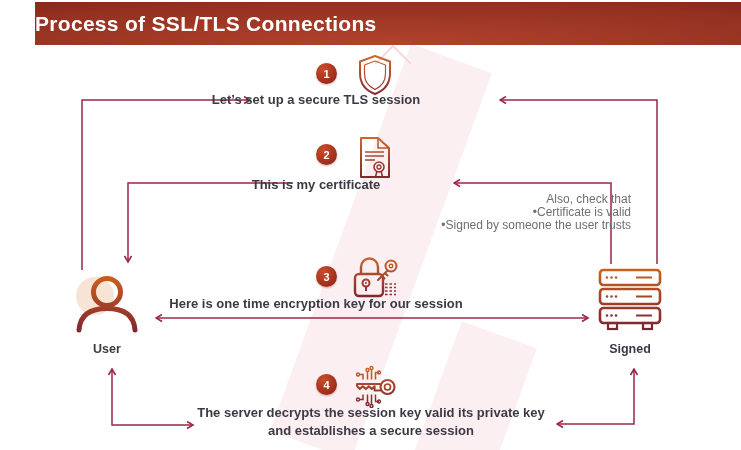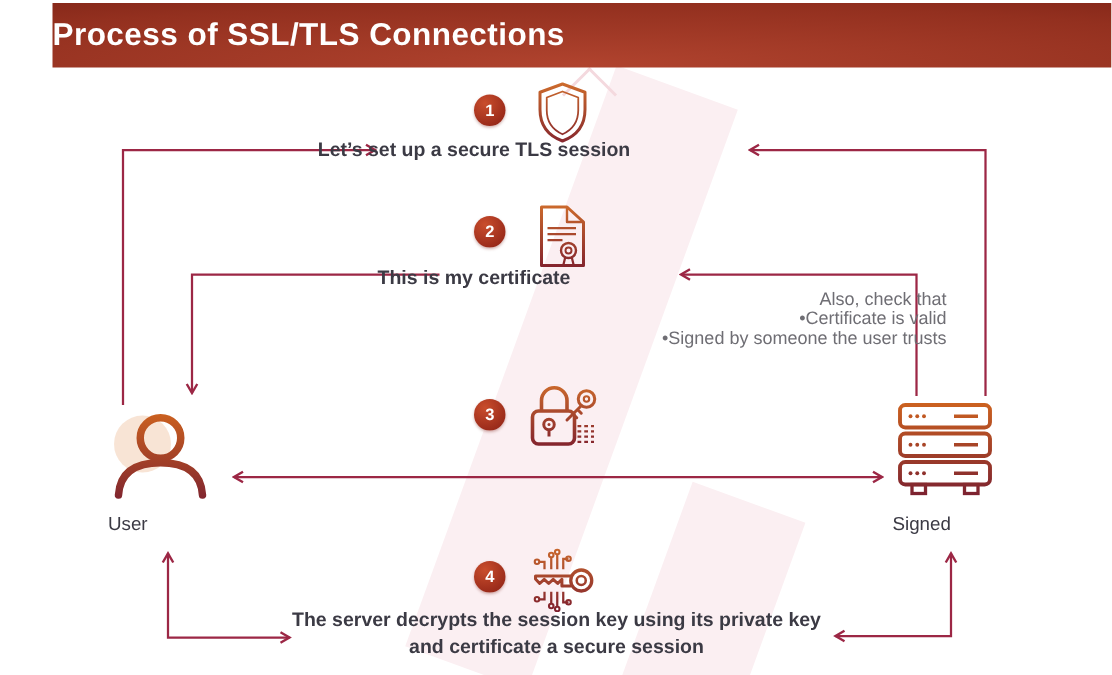--- a/index.html
+++ b/index.html
@@ -41,22 +41,22 @@
   .step-title{
     position:absolute;left:0;width:632px;text-align:center;z-index:2;
     font-weight:bold;font-size:13px;color:var(--text-strong,#3b3a44);
   }
   .step-title.wrap{left:190px;width:362px;line-height:17.5px;}
   .step-sub{
     position:absolute;left:0;width:631px;text-align:right;z-index:2;
     font-size:12px;color:var(--text-muted,#6f6e74);
   }
   .actor-label{
-    position:absolute;width:70px;text-align:left;z-index:2;
-    font-weight:normal;font-size:12.5px;color:var(--text-strong,#3b3a44);
+    position:absolute;width:70px;text-align:center;z-index:2;
+    font-weight:bold;font-size:12.5px;color:var(--text-strong,#3b3a44);
   }
 </style>
 </head>
 <body>
 
 <div class="stage">
 
   <div class="band band-a"></div>
   <div class="band band-b"></div>
   <div class="chevron"></div>
@@ -116,37 +116,38 @@
     <path d="M10 20 V13 a8.5 8.5 0 0 1 17 0 V20" fill="none" stroke="url(#gi)" stroke-width="2.4"></path>
     <rect x="4" y="20" width="28" height="22" rx="4" fill="none" stroke="url(#gi)" stroke-width="2.4"></rect>
     <circle cx="15" cy="29" r="3.5" fill="none" stroke="url(#gi)" stroke-width="2"></circle>
     <circle cx="15" cy="29" r="1" fill="url(#gi)"></circle>
     <path d="M15 33 V37" stroke="url(#gi)" stroke-width="2"></path>
     <circle cx="40" cy="12" r="5.5" fill="none" stroke="url(#gi)" stroke-width="2"></circle>
     <circle cx="40" cy="12" r="1.8" fill="none" stroke="url(#gi)" stroke-width="1.4"></circle>
     <path d="M36.5 16.5 L27 26 M31 22 l2.5 2.5 M34 19 l2.5 2.5" fill="none" stroke="url(#gi)" stroke-width="2" stroke-linecap="round"></path>
     <path d="M34 30 h11 M34 33.5 h11 M34 37 h11 M34 40.5 h11" fill="none" stroke="url(#gi)" stroke-width="1.5" stroke-dasharray="2.5 2"></path>
   </svg>
+  <div class="step-title" style="top:296px">Here is one time encryption key for our session</div>
 
   <svg class="icon" style="left:352px;top:362px" width="46" height="46" viewBox="0 0 46 46">
     <circle cx="35.5" cy="25" r="7" fill="none" stroke="url(#gi)" stroke-width="2.2"></circle>
     <circle cx="35.5" cy="25" r="3" fill="none" stroke="url(#gi)" stroke-width="1.7"></circle>
     <path d="M28.8 22 H5 V24 L7.8 27 L10.8 24.2 L13.8 27 L16.8 24.2 L19.8 27 L22.6 24.2 V28.6 H28.8" fill="none" stroke="url(#gi)" stroke-width="2" stroke-linejoin="round"></path>
     <path d="M11 17.5 v-5 h-3.5 M15.5 17.5 v-8 M19.5 17.5 v-10 M23.5 17.5 v-7 h3.5" fill="none" stroke="url(#gi)" stroke-width="1.5"></path>
     <circle cx="6" cy="12.5" r="1.5" fill="none" stroke="url(#gi)" stroke-width="1.4"></circle>
     <circle cx="15.5" cy="8" r="1.5" fill="none" stroke="url(#gi)" stroke-width="1.4"></circle>
     <circle cx="19.5" cy="6" r="1.5" fill="none" stroke="url(#gi)" stroke-width="1.4"></circle>
     <circle cx="27" cy="10.5" r="1.5" fill="none" stroke="url(#gi)" stroke-width="1.4"></circle>
     <path d="M11 32.5 v5 h-3.5 M15.5 32.5 v8 M19.5 32.5 v10 M23.5 32.5 v7 h3.5" fill="none" stroke="url(#gi)" stroke-width="1.5"></path>
     <circle cx="6" cy="37.5" r="1.5" fill="none" stroke="url(#gi)" stroke-width="1.4"></circle>
     <circle cx="15.5" cy="42" r="1.5" fill="none" stroke="url(#gi)" stroke-width="1.4"></circle>
     <circle cx="19.5" cy="44" r="1.5" fill="none" stroke="url(#gi)" stroke-width="1.4"></circle>
     <circle cx="27" cy="39.5" r="1.5" fill="none" stroke="url(#gi)" stroke-width="1.4"></circle>
   </svg>
-  <div class="step-title wrap" style="top:404px">The server decrypts the session key using its private key and certificate a secure session</div>
+  <div class="step-title wrap" style="top:404px">The server decrypts the session key valid its private key and establishes a secure session</div>
 
   <svg class="icon" style="left:69px;top:270px" width="70" height="70" viewBox="0 0 70 70">
     <circle cx="26" cy="26" r="19" fill="var(--user-accent,#f5dbc7)" opacity="0.75"></circle>
     <circle cx="38" cy="22" r="13.5" fill="none" stroke="url(#giBig)" stroke-width="5"></circle>
     <path d="M10 60 C11 45 21 38.5 38 38.5 C55 38.5 65 45 66 60" fill="none" stroke="url(#giBig)" stroke-width="5" stroke-linecap="round"></path>
   </svg>
   <div class="actor-label" style="left:72px;top:342px">User</div>
 
   <svg class="icon" style="left:598px;top:264px" width="64" height="68" viewBox="0 0 64 68">
     <rect x="2" y="6" width="60" height="15" rx="3.5" fill="none" stroke="url(#giBig)" stroke-width="2.6"></rect>

